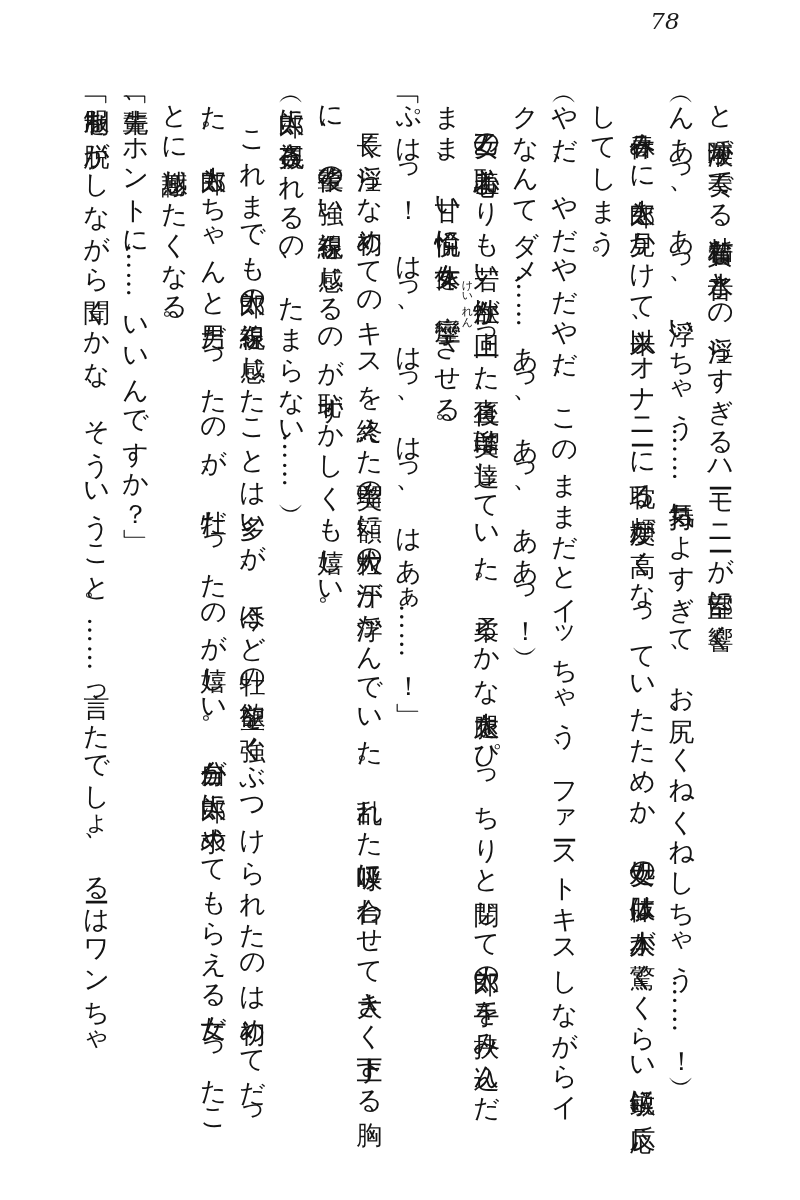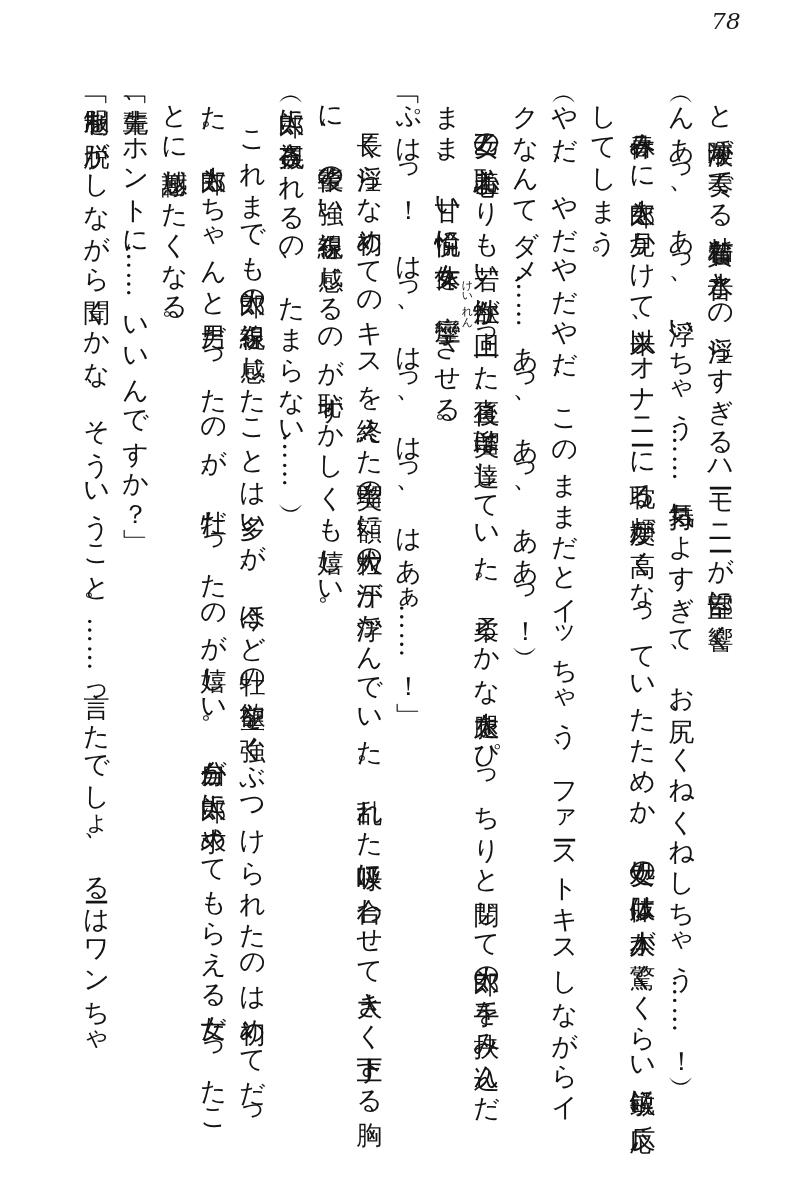--- a/index.html
+++ b/index.html
@@ -14,21 +14,21 @@
     overflow: hidden;
   }
   .book-page {
     position: absolute;
     inset: 0;
     background: #ffffff;
   }
   .page-number {
     position: absolute;
     top: 8px;
-    left: 704px;
+    left: 643px;
     width: 44px;
     text-align: center;
     font-family: "DejaVu Serif", "Liberation Serif", serif;
     font-style: italic;
     font-size: 23px;
     color: #1c1c1c;
   }
   .text-block {
     position: absolute;
     top: 87px;

